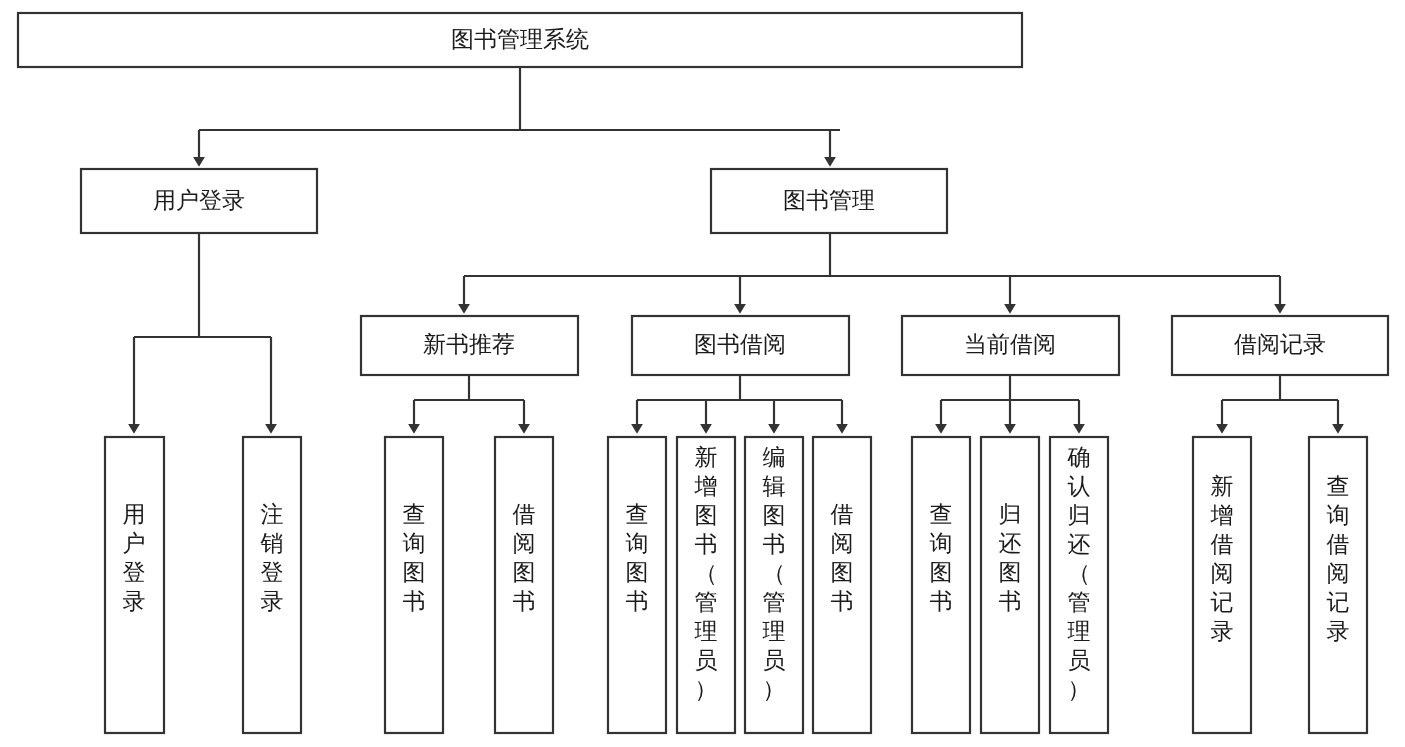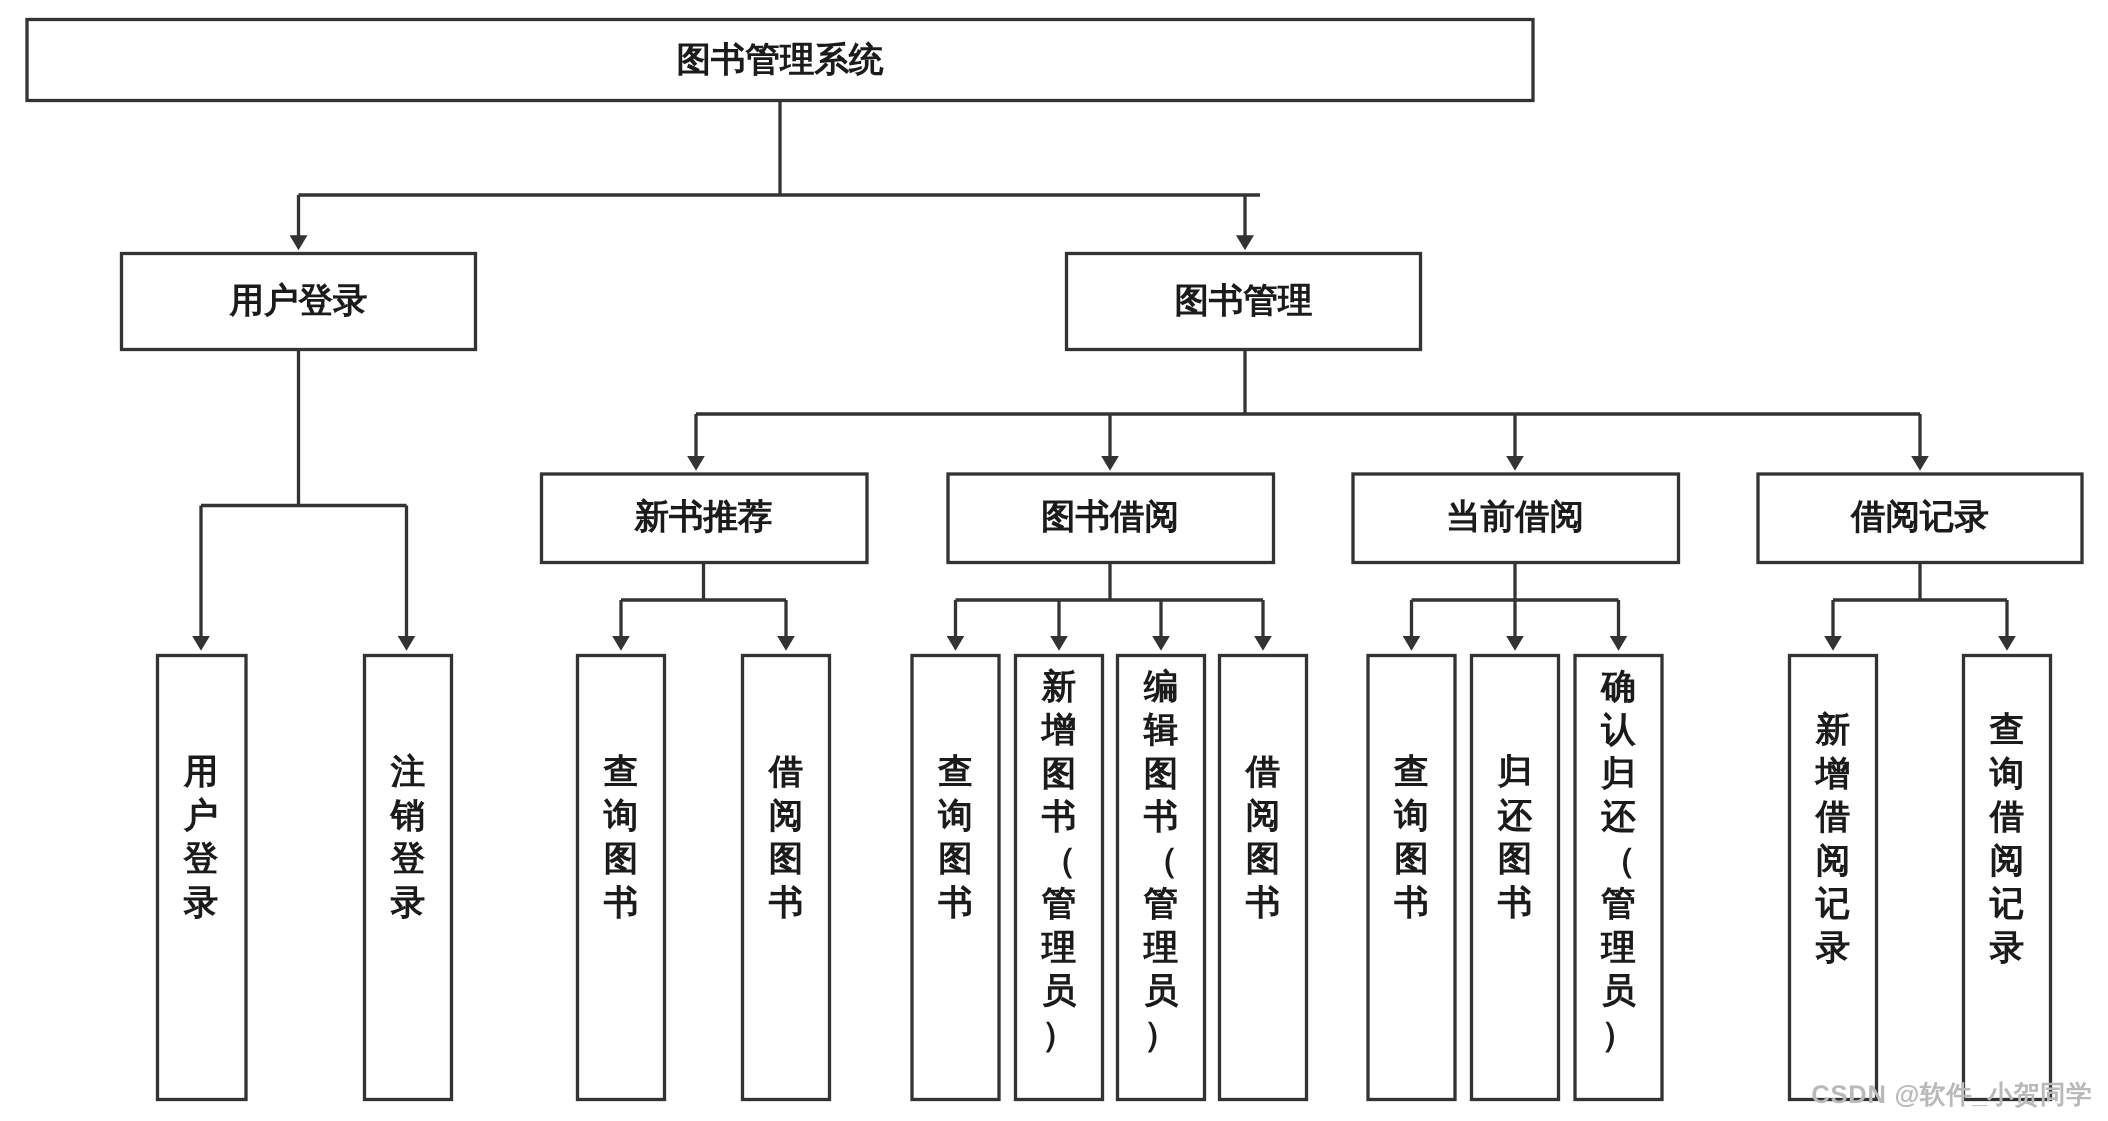--- a/index.html
+++ b/index.html
@@ -9,21 +9,20 @@
   }
   body {
     font-family: "Liberation Sans", "DejaVu Sans", sans-serif;
   }
   #diagram-root {
     position: relative;
     width: 1405px;
     height: 747px;
     background: #ffffff;
     overflow: hidden;
-    font-weight: bold;
   }
   svg.flow {
     position: absolute;
     top: 0;
     left: 0;
     width: 1405px;
     height: 747px;
   }
   .node-box {
     fill: #ffffff;
@@ -223,15 +222,14 @@
       <text class="node-label-v" x="1222" y="494"><tspan x="1222" y="494">新</tspan><tspan x="1222" y="523">增</tspan><tspan x="1222" y="552">借</tspan><tspan x="1222" y="581">阅</tspan><tspan x="1222" y="610">记</tspan><tspan x="1222" y="639">录</tspan></text>
     </g>
 
     <g>
       <rect class="node-box" x="1309" y="437" width="58" height="296"></rect>
       <text class="node-label-v" x="1338" y="494"><tspan x="1338" y="494">查</tspan><tspan x="1338" y="523">询</tspan><tspan x="1338" y="552">借</tspan><tspan x="1338" y="581">阅</tspan><tspan x="1338" y="610">记</tspan><tspan x="1338" y="639">录</tspan></text>
     </g>
 
   </svg>
 
-  <div class="watermark">CSDN @软件_小贺同学</div>
 
 </div>
 
 </body></html>

